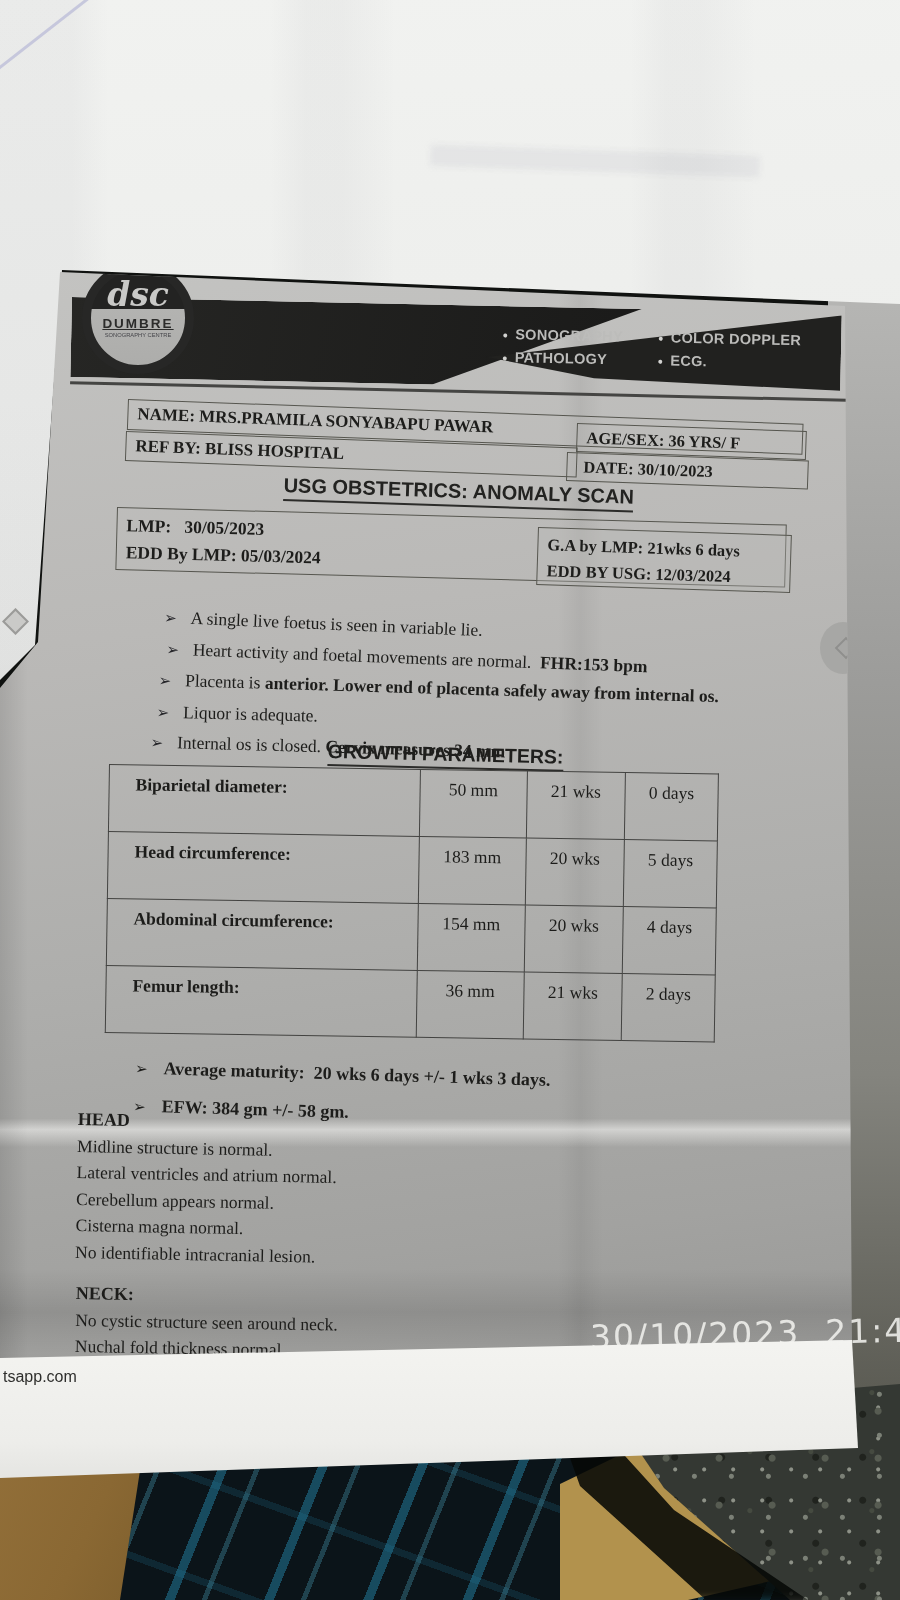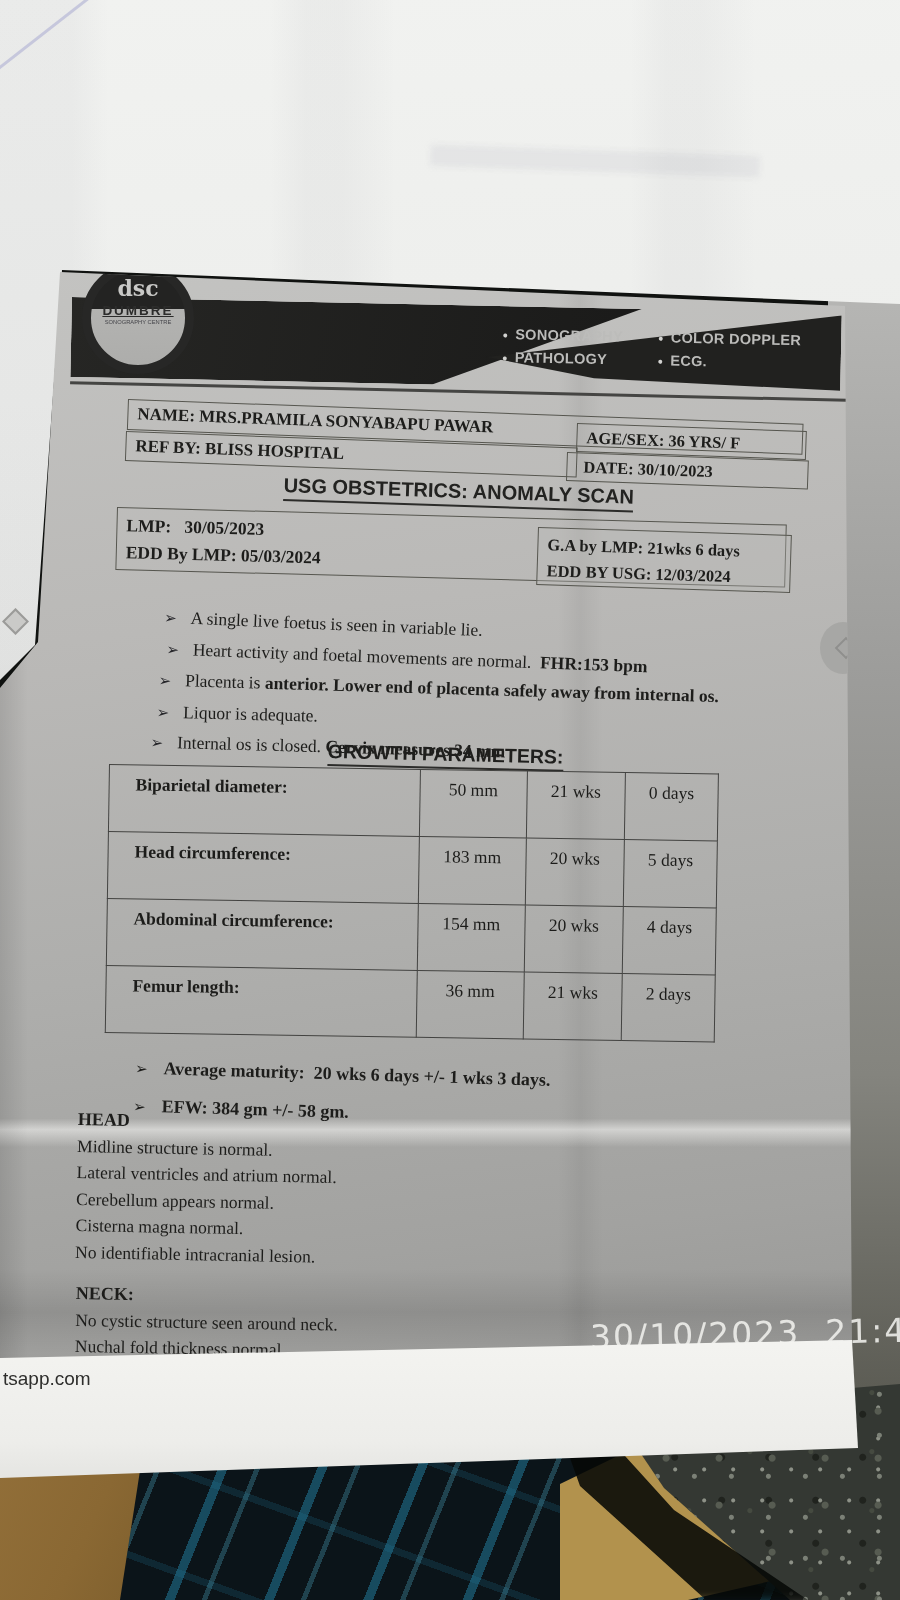--- a/index.html
+++ b/index.html
@@ -72,21 +72,21 @@
   .services{left:56%;top:6%;width:43%;height:88%;display:grid;
     grid-template-columns:47% 53%;align-content:center;row-gap:7px;
     font-family:"Liberation Sans", sans-serif;font-weight:bold;font-size:14.5px;
     color:#bcbcba;letter-spacing:.3px;white-space:nowrap;}
   .svc .dot{font-size:9px;color:#d2d2d0;margin-right:7px;vertical-align:1px;}
   .logo-circle{left:82px;top:262px;width:112px;height:112px;border-radius:50%;
     border:9px solid #272726;box-sizing:border-box;text-align:center;overflow:hidden;
     background:linear-gradient(180deg,#232322 0%,#232322 40%,#b3b3b1 40%,#adadab 100%);
     font-family:"Liberation Sans", sans-serif;}
   .logo-script{display:block;margin-top:4px;font-family:"DejaVu Serif",serif;
-    font-weight:bold;font-size:22px;color:#c9c9c7;filter:blur(.4px);}
+    font-style:italic;font-weight:bold;font-size:33px;color:#c9c9c7;filter:blur(.4px);}
   .logo-name{display:block;margin-top:2px;font-size:13.5px;font-weight:bold;
     letter-spacing:2px;color:#2c2c2b;text-decoration:underline;}
   .logo-sub{display:block;font-size:8px;transform:scale(.72);color:#45454a;filter:blur(.4px);}
   .banner-rule{left:70px;top:390px;width:782px;height:2.5px;background:#454543;
     transform:rotate(1.3deg);}
   
   .pbox{border:1.4px solid #56564f;box-sizing:border-box;font-weight:bold;
     font-size:17px;padding:4px 8px 0 9px;white-space:nowrap;transform-origin:left top;}
   .box-name{left:128px;top:399px;width:676px;height:31px;transform:rotate(2.1deg);}
   .box-ref{left:126px;top:431px;width:452px;height:30px;transform:rotate(2.1deg);}
@@ -128,21 +128,21 @@
   .neck-block{left:76px;top:1280px;transform:rotate(1deg);}
   
   .timestamp{left:590px;top:1314px;z-index:15;transform:rotate(-1.3deg);
     font-family:"DejaVu Sans",sans-serif;font-size:33px;letter-spacing:2px;
     color:rgba(240,240,237,.88);white-space:pre;}
   
   .strip{left:0;top:1330px;width:900px;height:160px;z-index:20;
     clip-path:polygon(0 28px,852px 10px,858px 118px,0 148px);
     background:linear-gradient(180deg,#f4f4f1 0%,#ededea 70%,#e2e2df 100%);}
   .watermark{left:3px;top:1368px;z-index:21;font-family:"Liberation Sans",sans-serif;
-    font-size:19px;color:#2e2e2c;}
+    font-size:16px;color:#2e2e2c;}
   .curl-right-blob{left:820px;top:622px;width:46px;height:52px;border-radius:50%;
     background:#a7a7a5;z-index:11;}
   .curl-right{left:838px;top:640px;width:12px;height:12px;z-index:12;
     border:2px solid #8f8f8d;transform:rotate(45deg);}
 </style>
 </head>
 <body>
 
 <div class="abs right-gap"></div>
 <div class="abs fabric-brown"></div>

